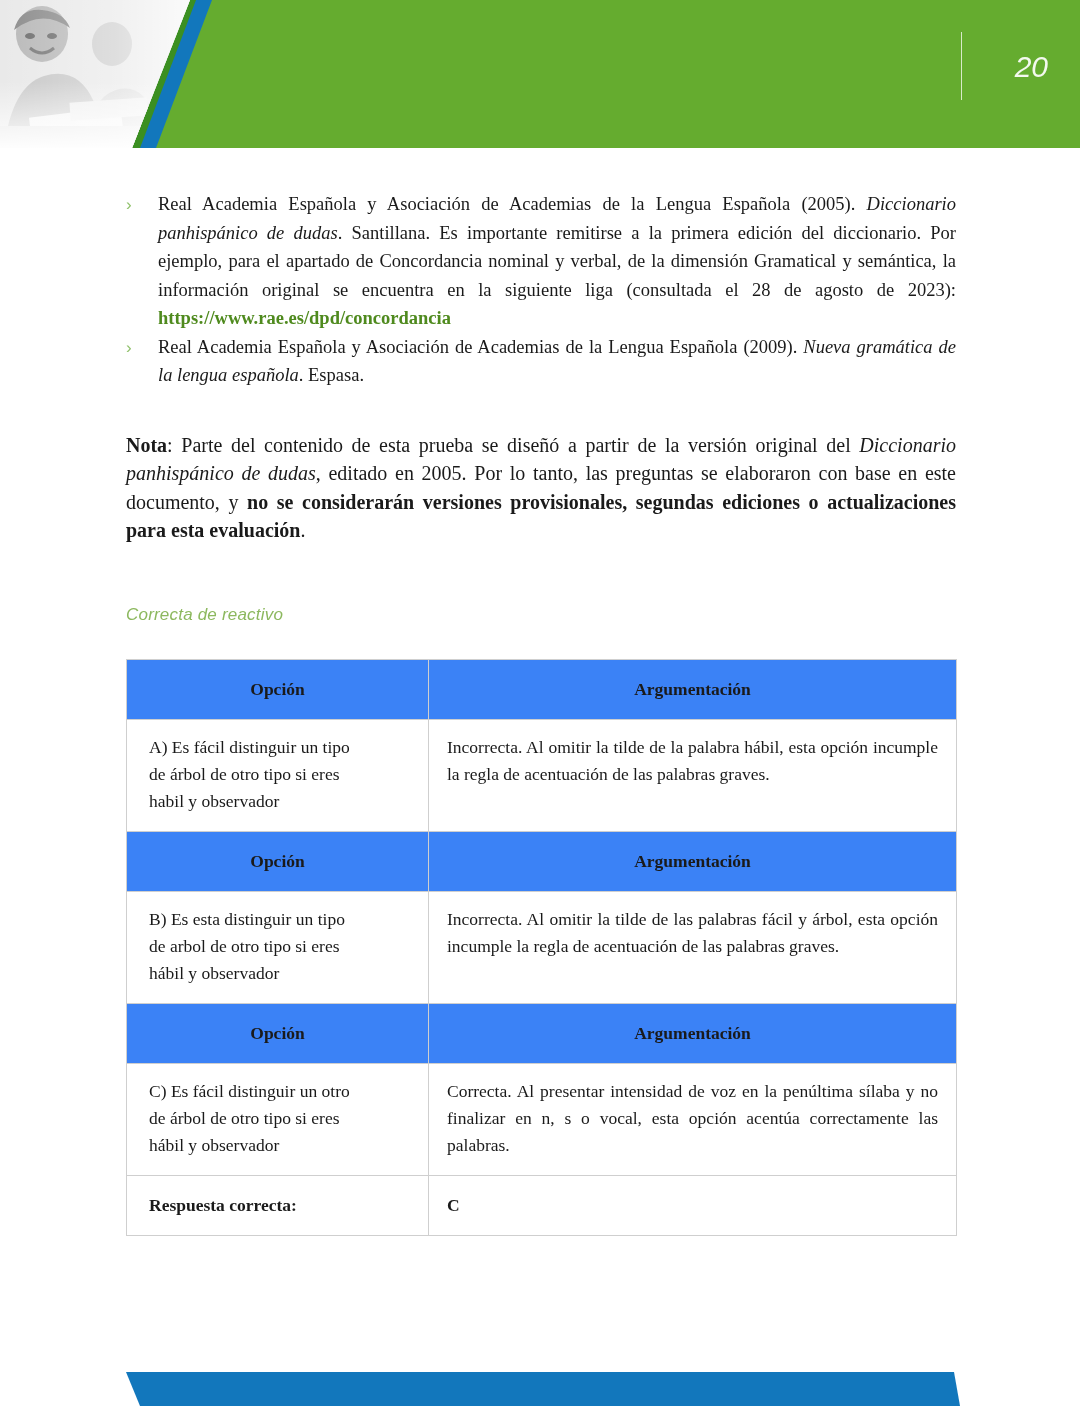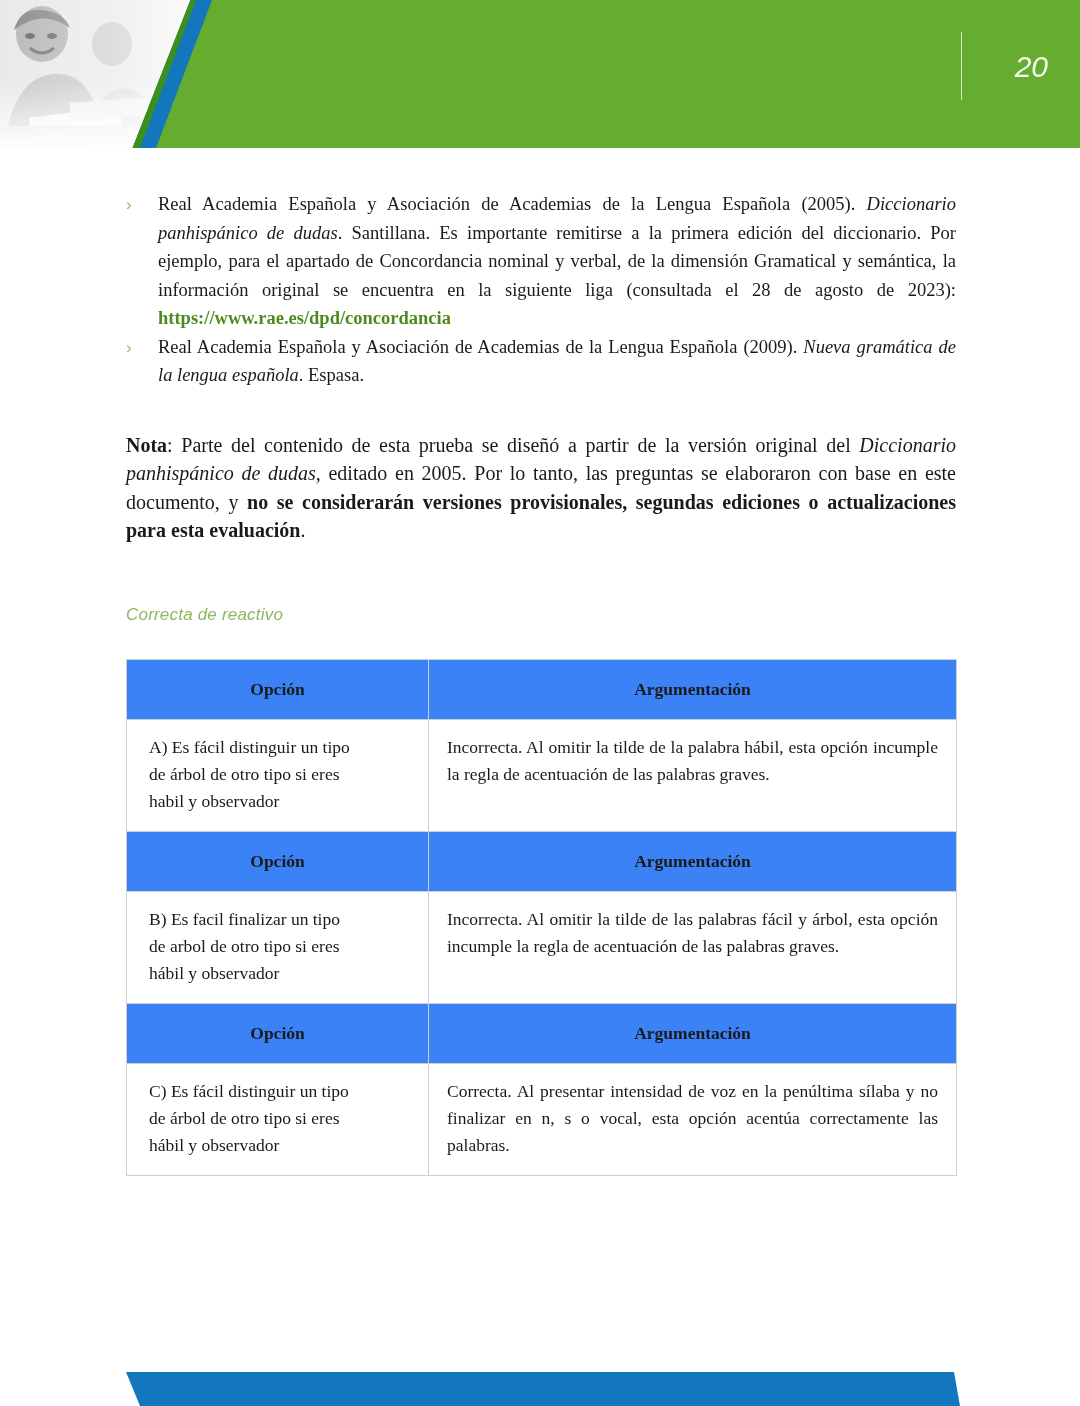--- a/index.html
+++ b/index.html
@@ -300,40 +300,44 @@
         </td>
         <td class="arg-cell">Incorrecta. Al omitir la tilde de la palabra hábil, esta opción incumple la regla de acentuación de las palabras graves.</td>
       </tr>
 
       <tr class="row-head">
         <td>Opción</td>
         <td>Argumentación</td>
       </tr>
       <tr>
         <td class="opt-cell">
-          <span class="opt-line">B) Es facil finalizar un tipo</span>
+          <span class="opt-line">B) Es esta distinguir un tipo</span>
           <span class="opt-line">de arbol de otro tipo si eres</span>
           <span class="opt-line">hábil y observador</span>
         </td>
         <td class="arg-cell">Incorrecta. Al omitir la tilde de las palabras fácil y árbol, esta opción incumple la regla de acentuación de las palabras graves.</td>
       </tr>
 
       <tr class="row-head">
         <td>Opción</td>
         <td>Argumentación</td>
       </tr>
       <tr>
         <td class="opt-cell">
-          <span class="opt-line">C) Es fácil distinguir un tipo</span>
+          <span class="opt-line">C) Es fácil distinguir un otro</span>
           <span class="opt-line">de árbol de otro tipo si eres</span>
           <span class="opt-line">hábil y observador</span>
         </td>
         <td class="arg-cell">Correcta. Al presentar intensidad de voz en la penúltima sílaba y no finalizar en n, s o vocal, esta opción acentúa correctamente las palabras.</td>
       </tr>
 
+      <tr class="row-answer">
+        <td class="answer-label">Respuesta correcta:</td>
+        <td class="answer-value">C</td>
+      </tr>
     </tbody>
   </table>
 
 </div>
 
 <div class="footer-bar">
   <div class="footer-blue"></div>
 </div>
 
 </body></html>

